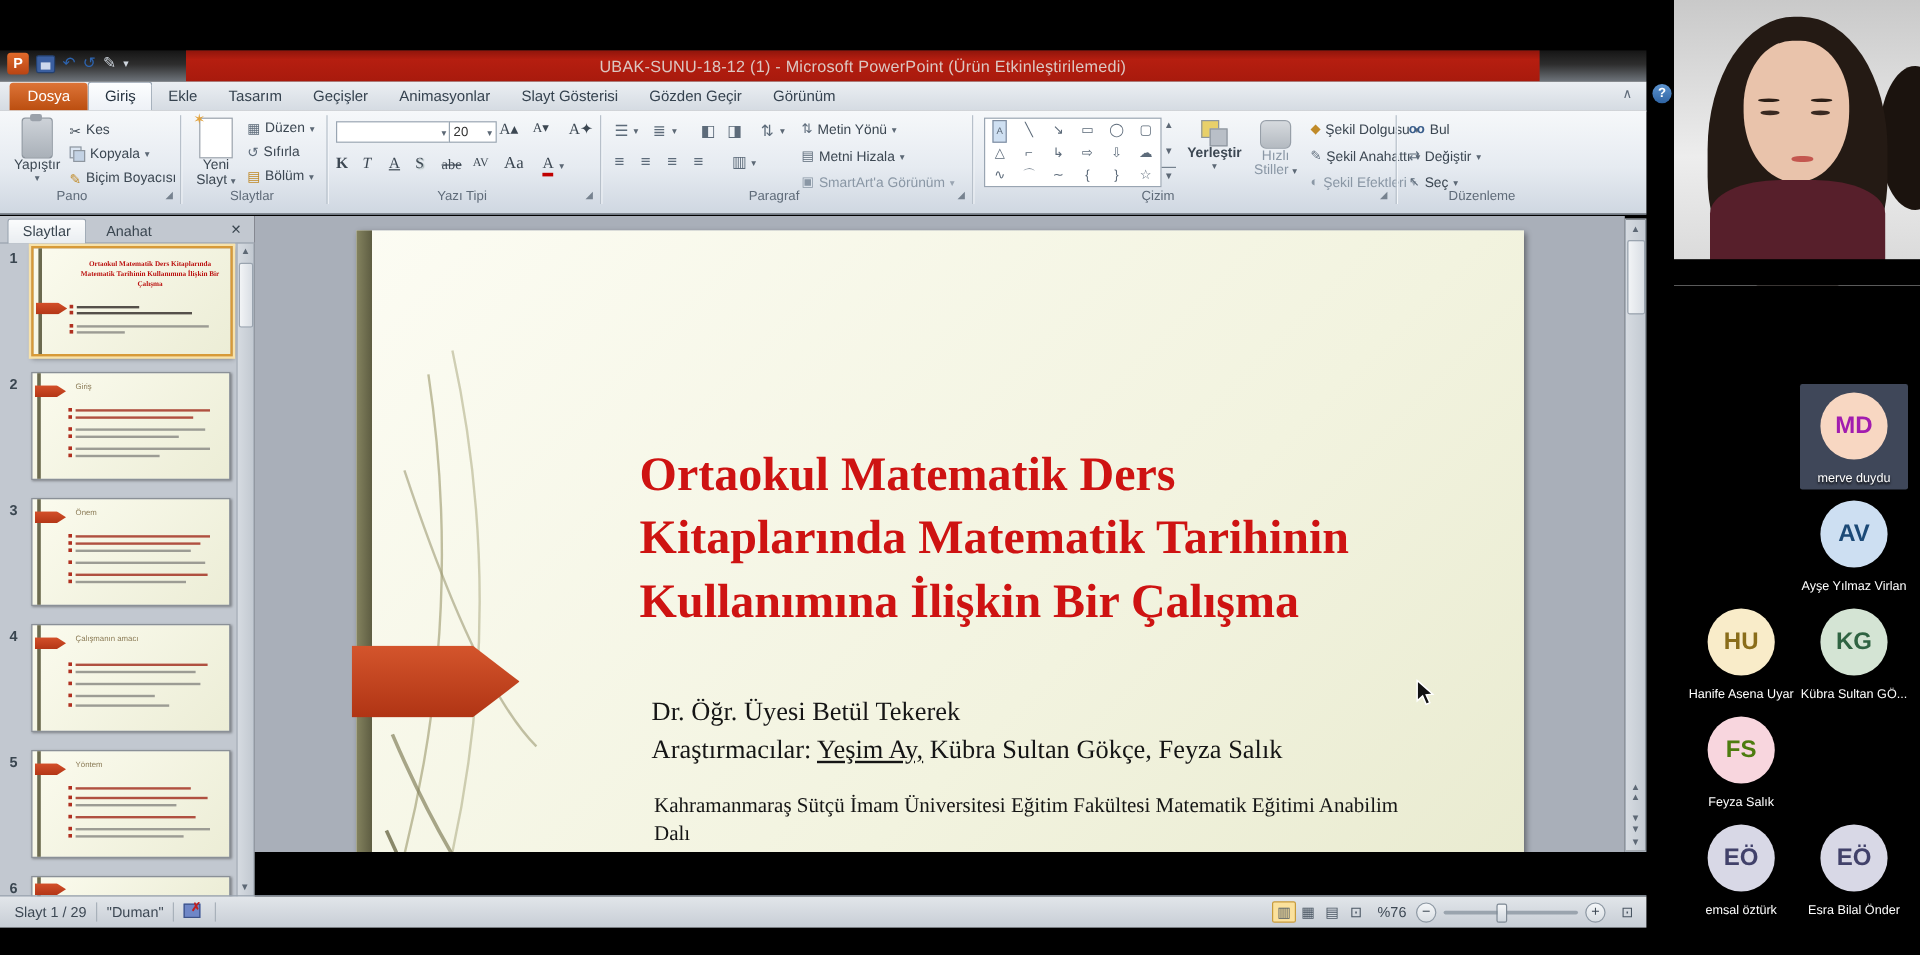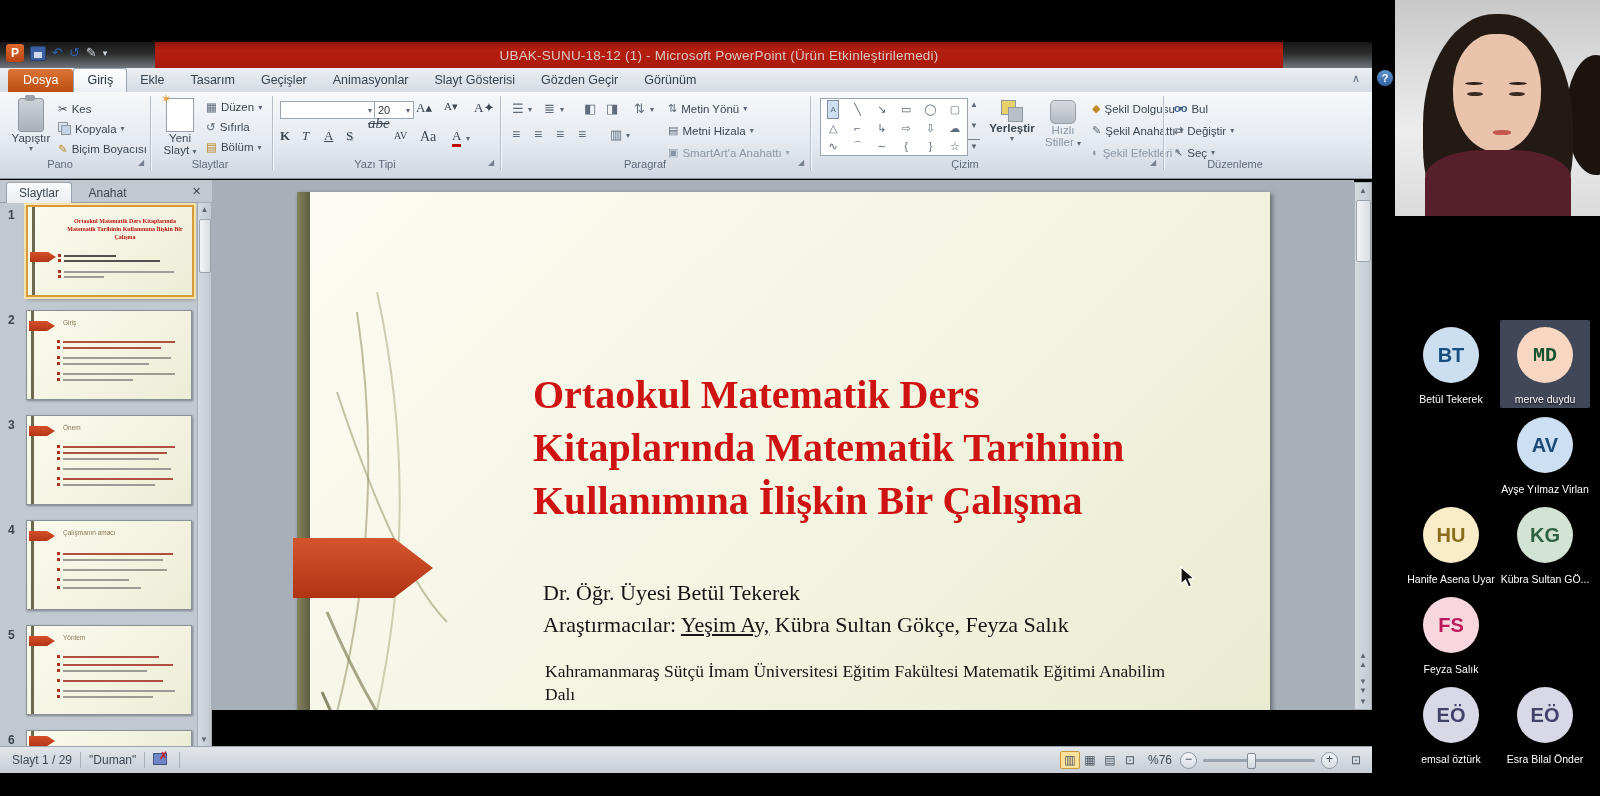--- a/index.html
+++ b/index.html
@@ -213,26 +213,26 @@
         <span>20</span>
           <span class="dd">▾</span>
       </div>
       <span class="abs fbtn" style="left:416px;top:8px;">A▴</span>
       <span class="abs fbtn" style="left:444px;top:8px;font-size:11px;">A▾</span>
       <span class="abs fbtn" style="left:474px;top:8px;">A✦</span>
       <span class="abs fbtn" style="left:280px;top:36px;font-weight:bold;">K</span>
       <span class="abs fbtn" style="left:302px;top:36px;font-style:italic;">T</span>
       <span class="abs fbtn" style="left:324px;top:36px;text-decoration:underline;">A</span>
       <span class="abs fbtn" style="left:346px;top:36px;text-shadow:1px 1px 1px #9aa;">S</span>
-      <span class="abs fbtn" style="left:368px;top:23px;font-size:15px;text-decoration:line-through;font-style:italic;">abe</span>
+      <span class="abs fbtn" style="left:368px;top:38px;font-size:12px;text-decoration:line-through;">abe</span>
       <span class="abs fbtn" style="left:394px;top:38px;font-size:10px;">AV</span>
       <span class="abs fbtn" style="left:420px;top:37px;font-size:14px;">Aa</span>
       <span class="abs fbtn" style="left:452px;top:36px;border-bottom:3px solid #c00000;">A</span>
       <span class="abs dd" style="left:466px;top:42px;">▾</span>
-      <div class="glabel" style="left:320px;width:110px;">Yazı Tipi</div>
+      <div class="glabel" style="left:330px;width:110px;">Yazı Tipi</div>
       <span class="launch" style="left:488px;">◢</span>
       <div class="gsep" style="left:500px;"></div>
 
       <span class="abs shp" style="left:512px;top:8px;font-size:13px;">☰</span>
       <span class="abs dd" style="left:528px;top:13px;">▾</span>
       <span class="abs shp" style="left:544px;top:8px;font-size:13px;">≣</span>
       <span class="abs dd" style="left:560px;top:13px;">▾</span>
       <span class="abs shp" style="left:584px;top:8px;font-size:13px;">◧</span>
       <span class="abs shp" style="left:606px;top:8px;font-size:13px;">◨</span>
       <span class="abs shp" style="left:634px;top:8px;font-size:13px;">⇅</span>
@@ -248,21 +248,21 @@
         <span class="rlbl">Metin Yönü</span>
         <span class="dd">▾</span>
       </div>
       <div class="rsm" style="left:668px;top:30px;">
         <span class="shp">▤</span>
         <span class="rlbl">Metni Hizala</span>
         <span class="dd">▾</span>
       </div>
       <div class="rsm" style="left:668px;top:52px;">
         <span class="shp" style="color:#8a97a5;">▣</span>
-        <span class="rlbl" style="color:#8a97a5;">SmartArt'a Anahattı</span>
+        <span class="rlbl" style="color:#8a97a5;">SmartArt'a Görünüm</span>
         <span class="dd" style="color:#9aa5b2;">▾</span>
       </div>
       <div class="glabel" style="left:590px;width:110px;">Paragraf</div>
       <span class="launch" style="left:798px;">◢</span>
       <div class="gsep" style="left:810px;"></div>
 
       <div class="shapebox" style="left:820px;top:6px;width:146px;height:56px;">
         <span class="shp" style="background:#cfe0f2;border:1px solid #7f8da0;font-size:8px;padding:0 2px;">A</span>
         <span class="shp">╲</span>
         <span class="shp">↘</span>
@@ -499,29 +499,23 @@
       <span class="brow" style="left:12px;"></span>
         <span class="brow" style="left:56px;"></span>
       <span class="eye" style="left:14px;"></span>
         <span class="eye" style="left:56px;"></span>
       <span class="lips"></span>
     </div>
     <div class="body"></div>
     <div class="vblack"></div>
   </div>
 
-  <div class="tile" style="left: 1406px; top: 320px; background: transparent;">
-    <div class="avatar" style="background: rgb(204, 223, 241);">
-        <span style="color: rgb(23, 78, 128);">BT</span>
-      </div>
-    <div class="pname">Betül Tekerek</div>
-  </div>
   <div class="tile" style="left: 1500px; top: 320px; background: rgb(63, 71, 89);">
     <div class="avatar" style="background: rgb(248, 215, 194);">
-        <span style="color: #14532d; font-family: Liberation Mono, monospace;">MD</span>
+        <span style="color: #a21caf;">MD</span>
       </div>
     <div class="pname">merve duydu</div>
   </div>
   <div class="tile" style="left: 1500px; top: 410px; background: transparent;">
     <div class="avatar" style="background: rgb(205, 223, 242);">
         <span style="color: rgb(28, 74, 119);">AV</span>
       </div>
     <div class="pname">Ayşe Yılmaz Virlan</div>
   </div>
   <div class="tile" style="left: 1406px; top: 500px; background: transparent;">
@@ -531,21 +525,21 @@
     <div class="pname">Hanife Asena Uyar</div>
   </div>
   <div class="tile" style="left: 1500px; top: 500px; background: transparent;">
     <div class="avatar" style="background: rgb(212, 228, 212);">
         <span style="color: rgb(47, 99, 66);">KG</span>
       </div>
     <div class="pname">Kübra Sultan GÖ...</div>
   </div>
   <div class="tile" style="left: 1406px; top: 590px; background: transparent;">
     <div class="avatar" style="background: rgb(248, 214, 222);">
-        <span style="color: #be185d;">FS</span>
+        <span style="color: #4d7c0f;">FS</span>
       </div>
     <div class="pname">Feyza Salık</div>
   </div>
   <div class="tile" style="left: 1406px; top: 680px; background: transparent;">
     <div class="avatar" style="background: rgb(216, 216, 230);">
         <span style="color: rgb(65, 65, 106);">EÖ</span>
       </div>
     <div class="pname">emsal öztürk</div>
   </div>
   <div class="tile" style="left: 1500px; top: 680px; background: transparent;">

